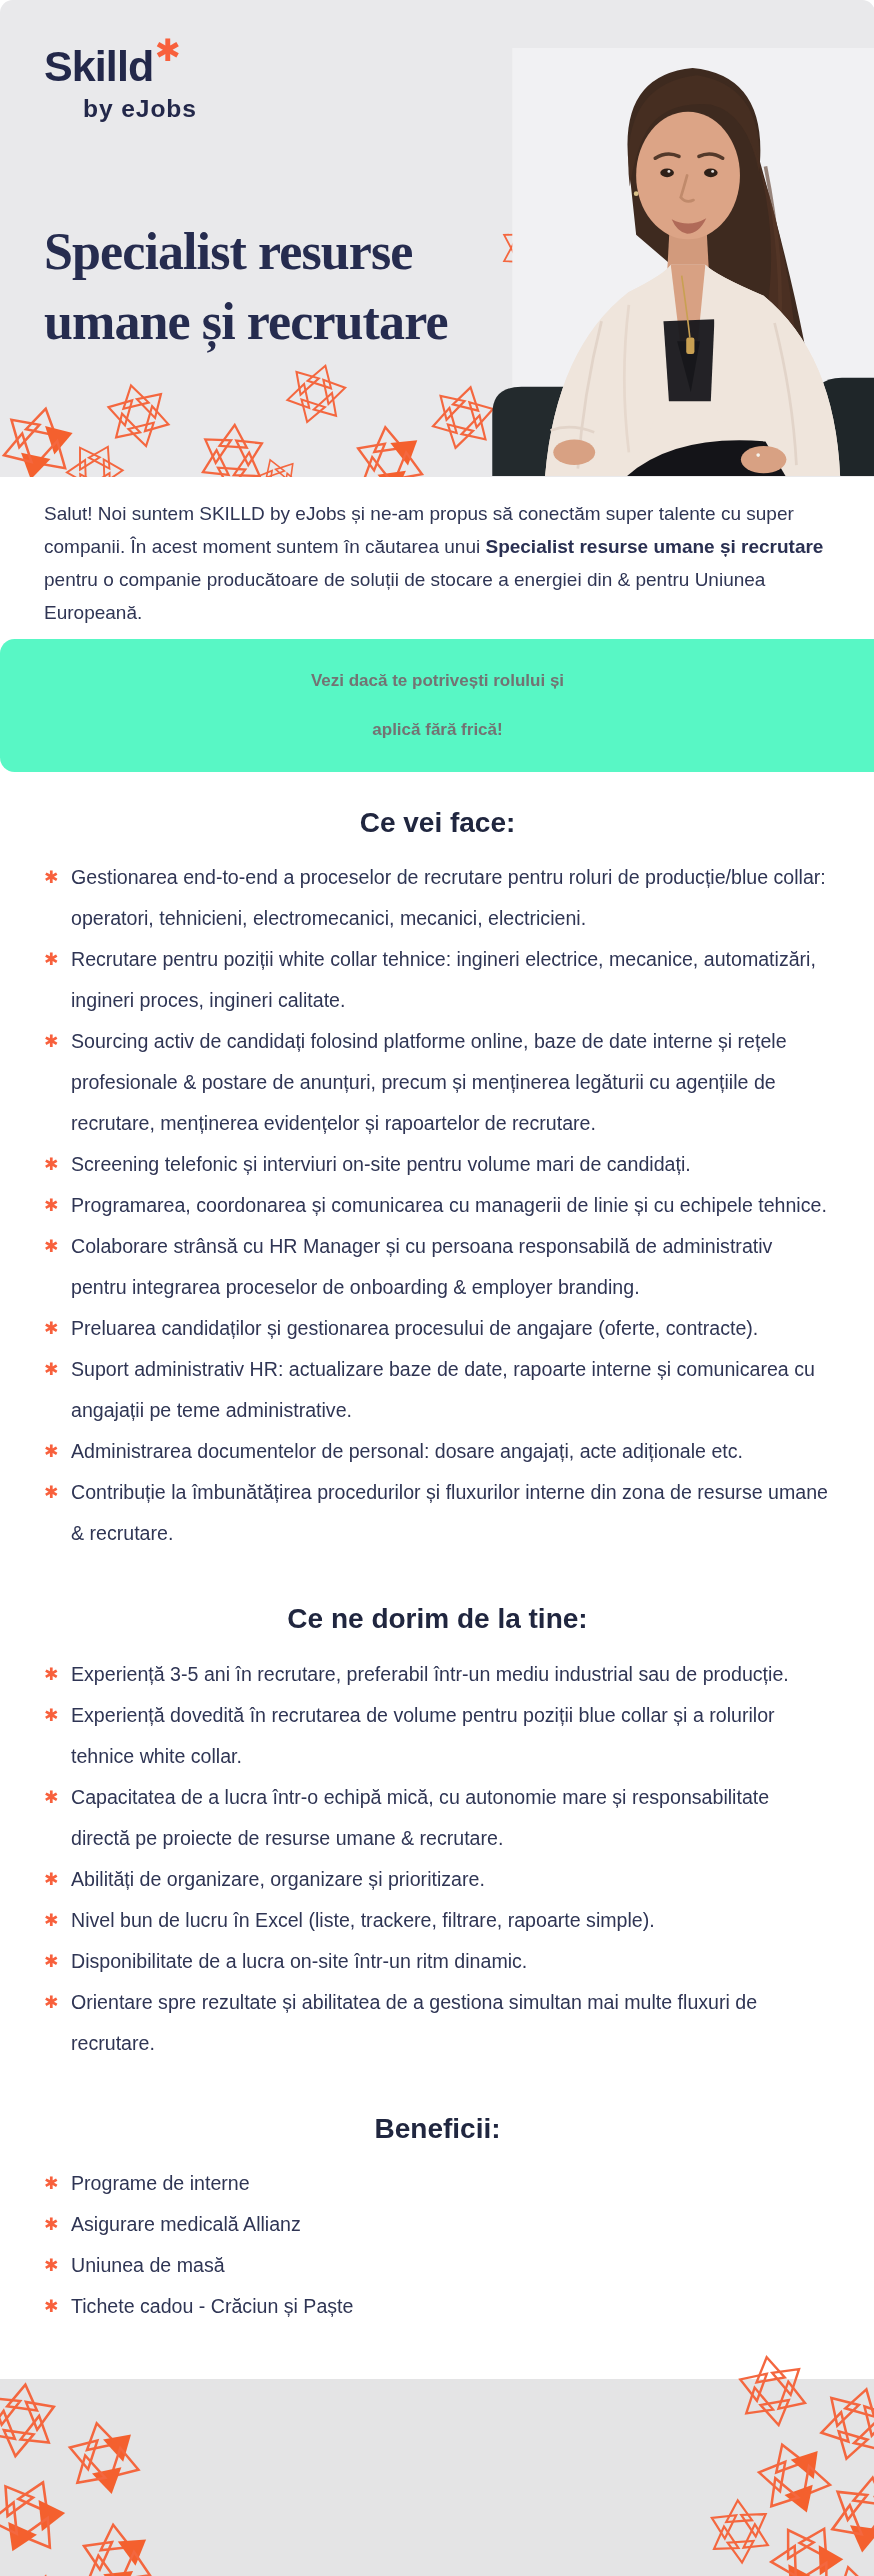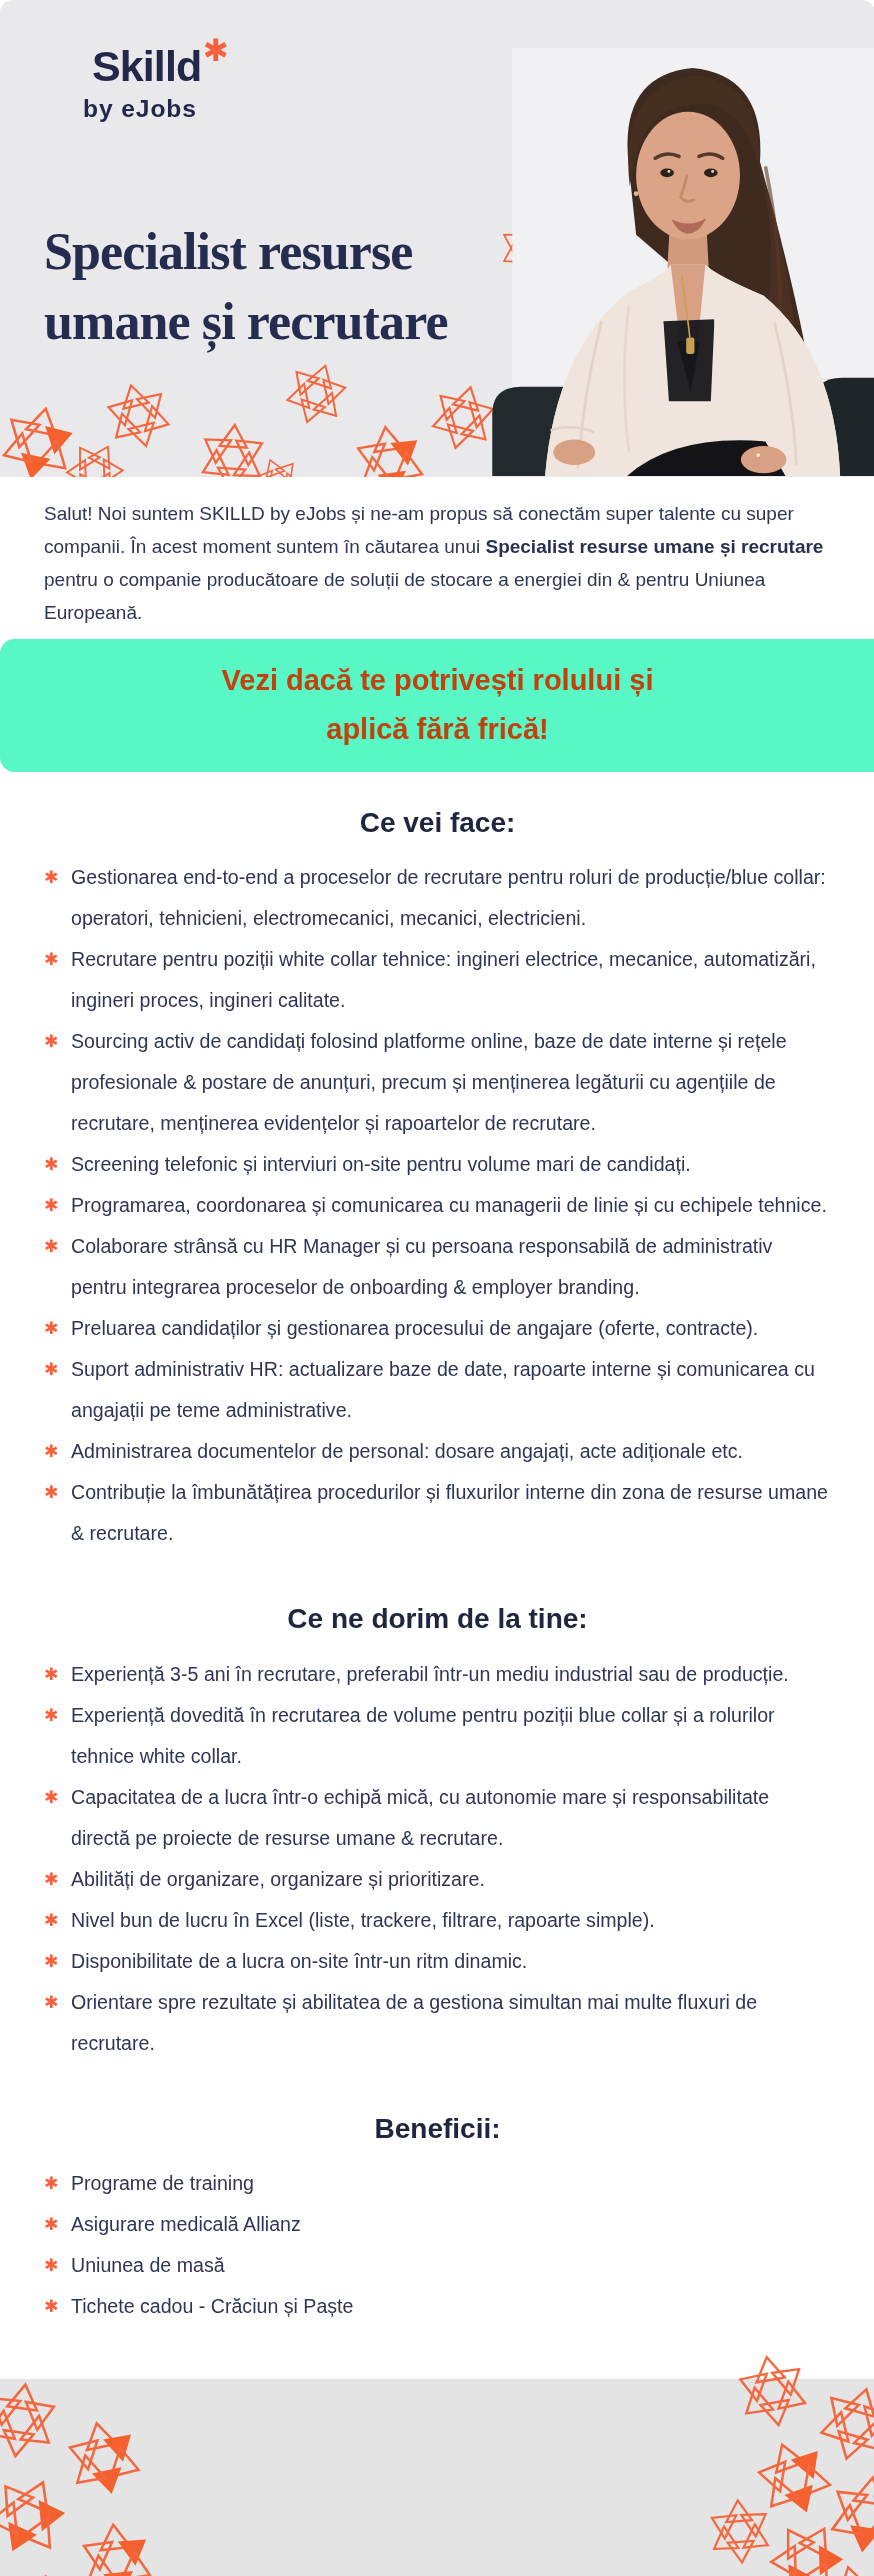--- a/index.html
+++ b/index.html
@@ -2,35 +2,35 @@
 <html style="font-size:14.6px"><head>
 <meta charset="utf-8">
 <style>
   html,body{margin:0;padding:0;background:#ffffff;}
   body{width:875px;font-family:"Liberation Sans","DejaVu Sans",sans-serif;color:#2F3554;}
   .page{width:875px;position:relative;}
 
   
   .hero{position:relative;width:875px;height:477px;background:#E9E9EB;border-radius:12.8px 12.8px 0 0;overflow:hidden;}
   .logo{position:absolute;left:44px;top:35px;line-height:1;}
-  .logo .wordmark{font-size:43px;font-weight:800;letter-spacing:-0.9px;color:#23284A;margin-left:48px;}
+  .logo .wordmark{font-size:43px;font-weight:800;letter-spacing:-0.9px;color:#23284A;}
   .logo .ast{color:#F8603C;font-size:31px;font-weight:800;vertical-align:20px;margin-left:1.8px;}
   .logo .tagline{display:block;margin:9px 0 0 39px;font-size:24.6px;font-weight:700;color:#23284A;letter-spacing:0.9px;}
   .hero-title{position:absolute;left:44px;top:217px;width:547px;font-size:52px;line-height:70px;font-weight:800;letter-spacing:-0.9px;color:#262C4F;margin:0;font-family:Liberation Serif, serif;}
   svg.hero-deco{position:absolute;left:0;bottom:0;}
   svg.photo{position:absolute;right:0;top:48px;}
 
   
   .content{position:relative;background:#ffffff;min-height:1902px;box-sizing:border-box;padding-top:0.9px;}
   .intro{margin:19px 44px 0 44px;font-size:19px;line-height:33px;color:#2F3554;}
   .intro b{font-weight:700;color:#2A3052;}
 
   .banner{margin-top:10px;height:133px;background:#58F7C5;border-radius:14.6px 0 0 14.6px;
           display:flex;flex-direction:column;justify-content:center;align-items:center;}
-  .banner .bline{font-size:29px;line-height:49px;font-weight:700;color:#c2410c;text-align:center;}
+  .banner .bline{font-size:17px;line-height:49px;font-weight:700;color:#737373;text-align:center;}
 
   h2.section-heading{margin:33px 44px 0 44px;font-size:28px;line-height:36px;font-weight:800;color:#20263F;text-align:center;}
   h2.sp{margin-top:47px;}
   ul.bullets{list-style:none;margin:16.4px 44px 0 44px;padding:0;}
   ul.bullets li{position:relative;padding-left:27px;font-size:19.6px;line-height:41px;color:#2F3554;}
   ul.bullets .astk{position:absolute;left:0;top:0;line-height:41px;font-size:17.3px;color:#F8603C;font-weight:700;}
 
   
   .footer{position:relative;width:875px;height:198px;background:#E4E4E5;}
   svg.footer-deco{position:absolute;left:0;top:-57px;}
@@ -182,21 +182,21 @@
         <li><span class="astk">✱</span><span class="li-text">Nivel bun de lucru în Excel (liste, trackere, filtrare, rapoarte simple).</span></li>
 
         <li><span class="astk">✱</span><span class="li-text">Disponibilitate de a lucra on-site într-un ritm dinamic.</span></li>
 
         <li><span class="astk">✱</span><span class="li-text">Orientare spre rezultate și abilitatea de a gestiona simultan mai multe fluxuri de recrutare.</span></li>
       </ul>
 
     <h2 class="section-heading sp">Beneficii:</h2>
     <ul class="bullets">
 
-        <li><span class="astk">✱</span><span class="li-text">Programe de training</span></li>
+        <li><span class="astk">✱</span><span class="li-text">Programe de interne</span></li>
 
         <li><span class="astk">✱</span><span class="li-text">Asigurare medicală Allianz</span></li>
 
         <li><span class="astk">✱</span><span class="li-text">Uniunea de masă</span></li>
 
         <li><span class="astk">✱</span><span class="li-text">Tichete cadou - Crăciun și Paște</span></li>
       </ul>
 
   </div>
 

